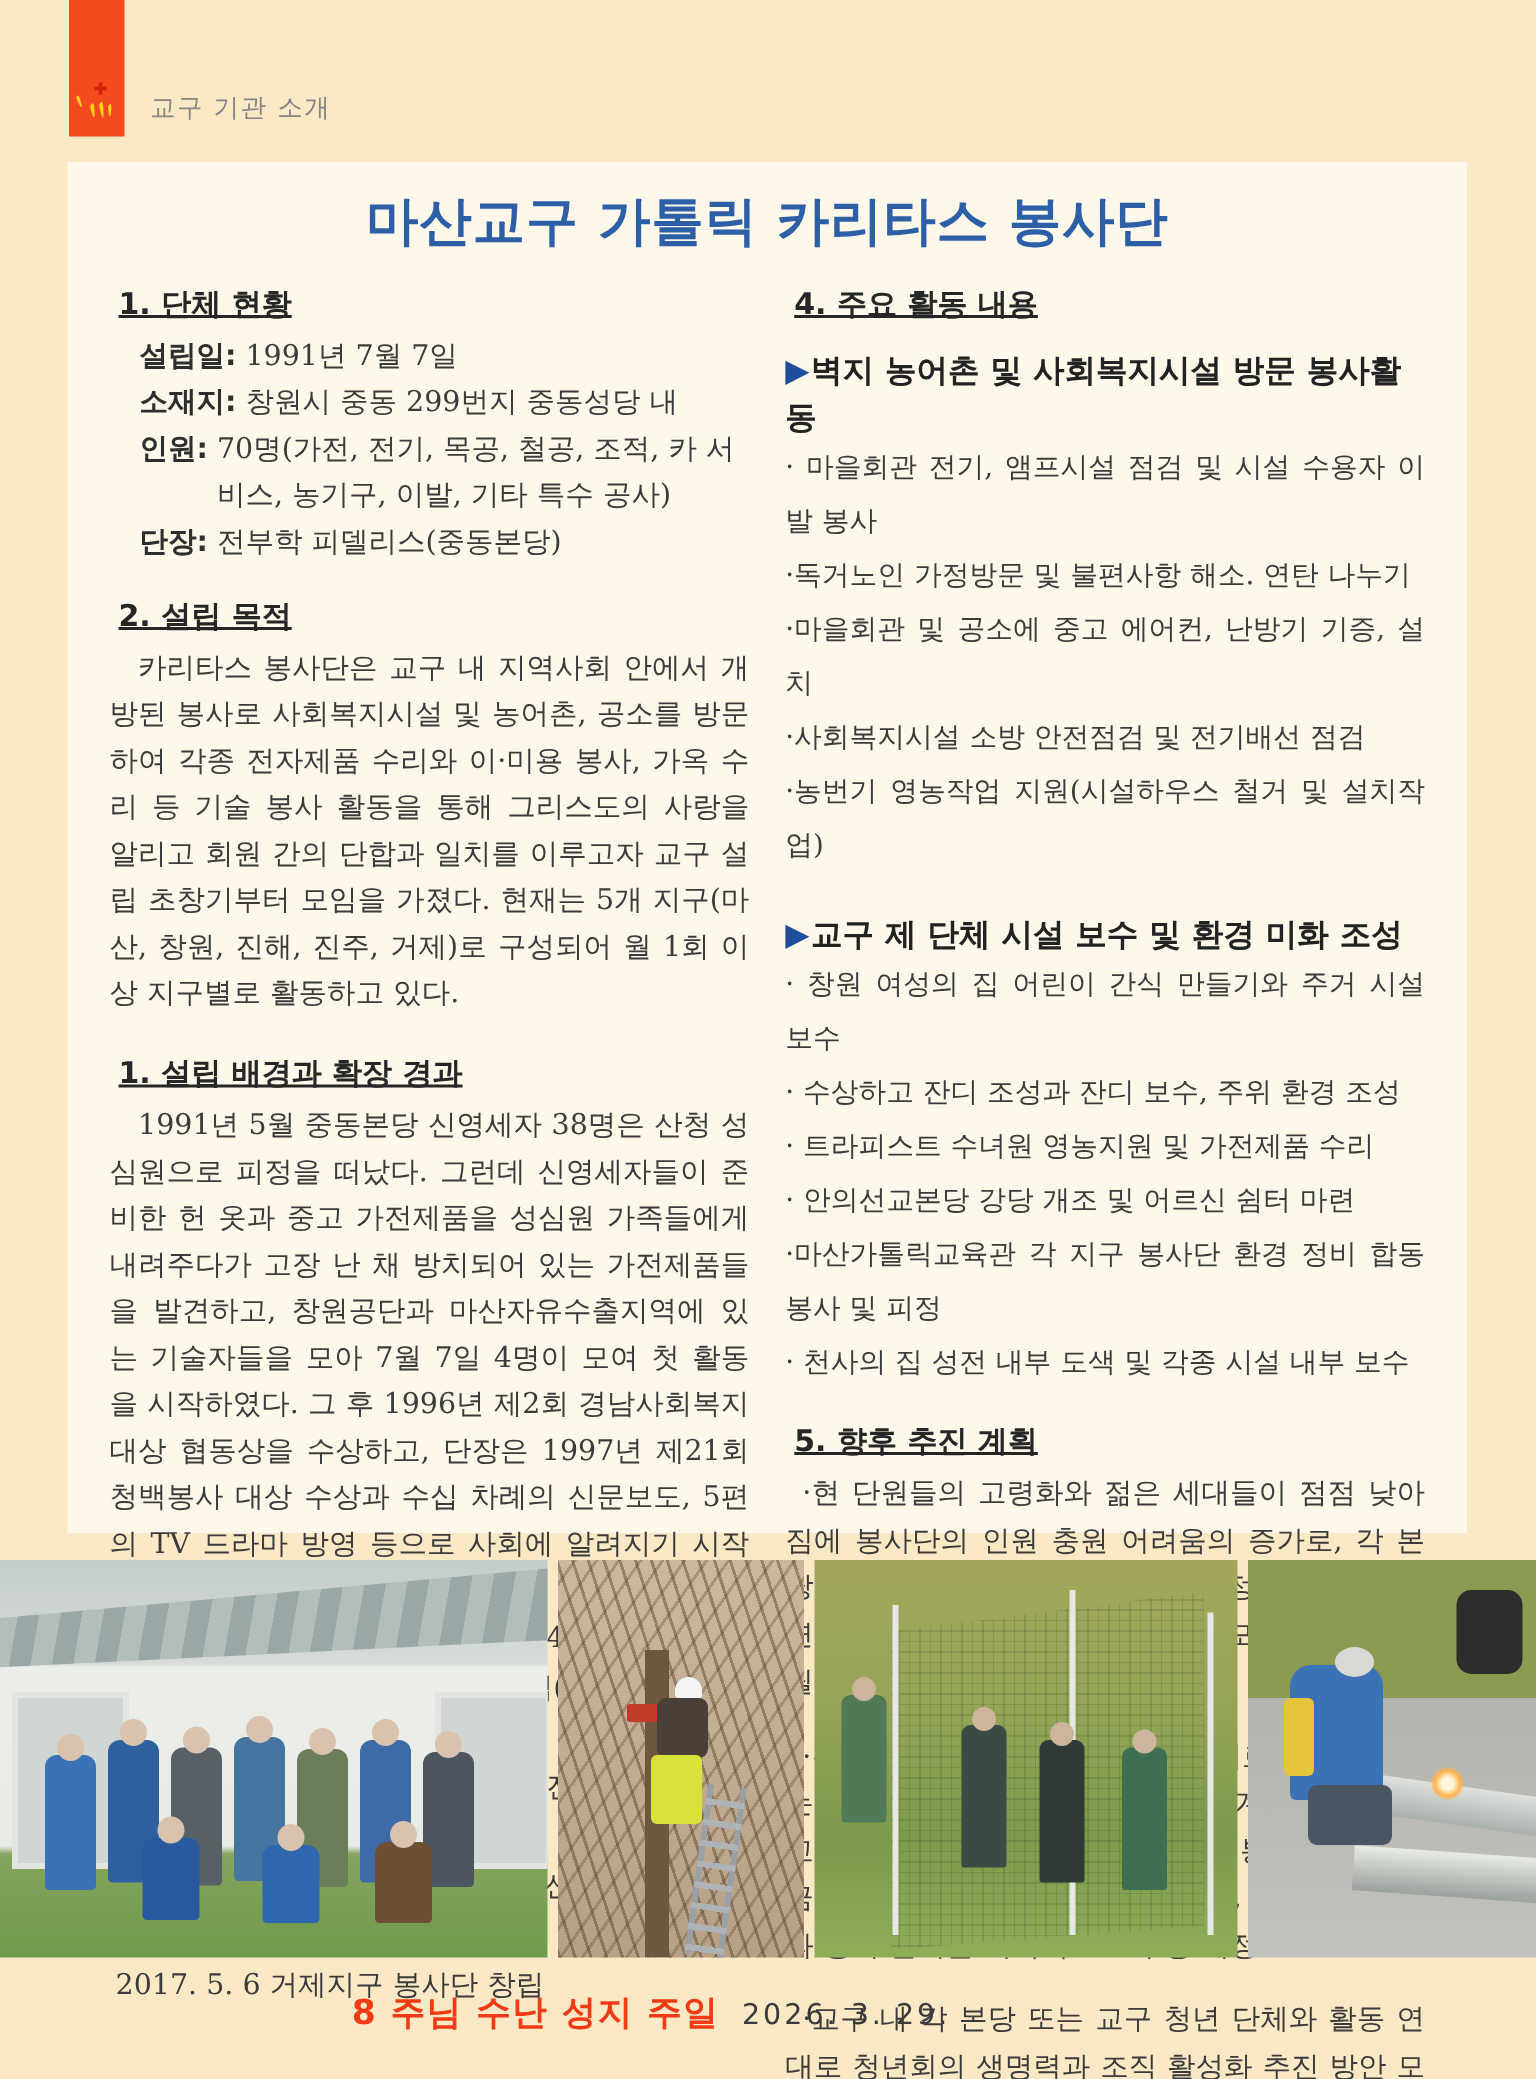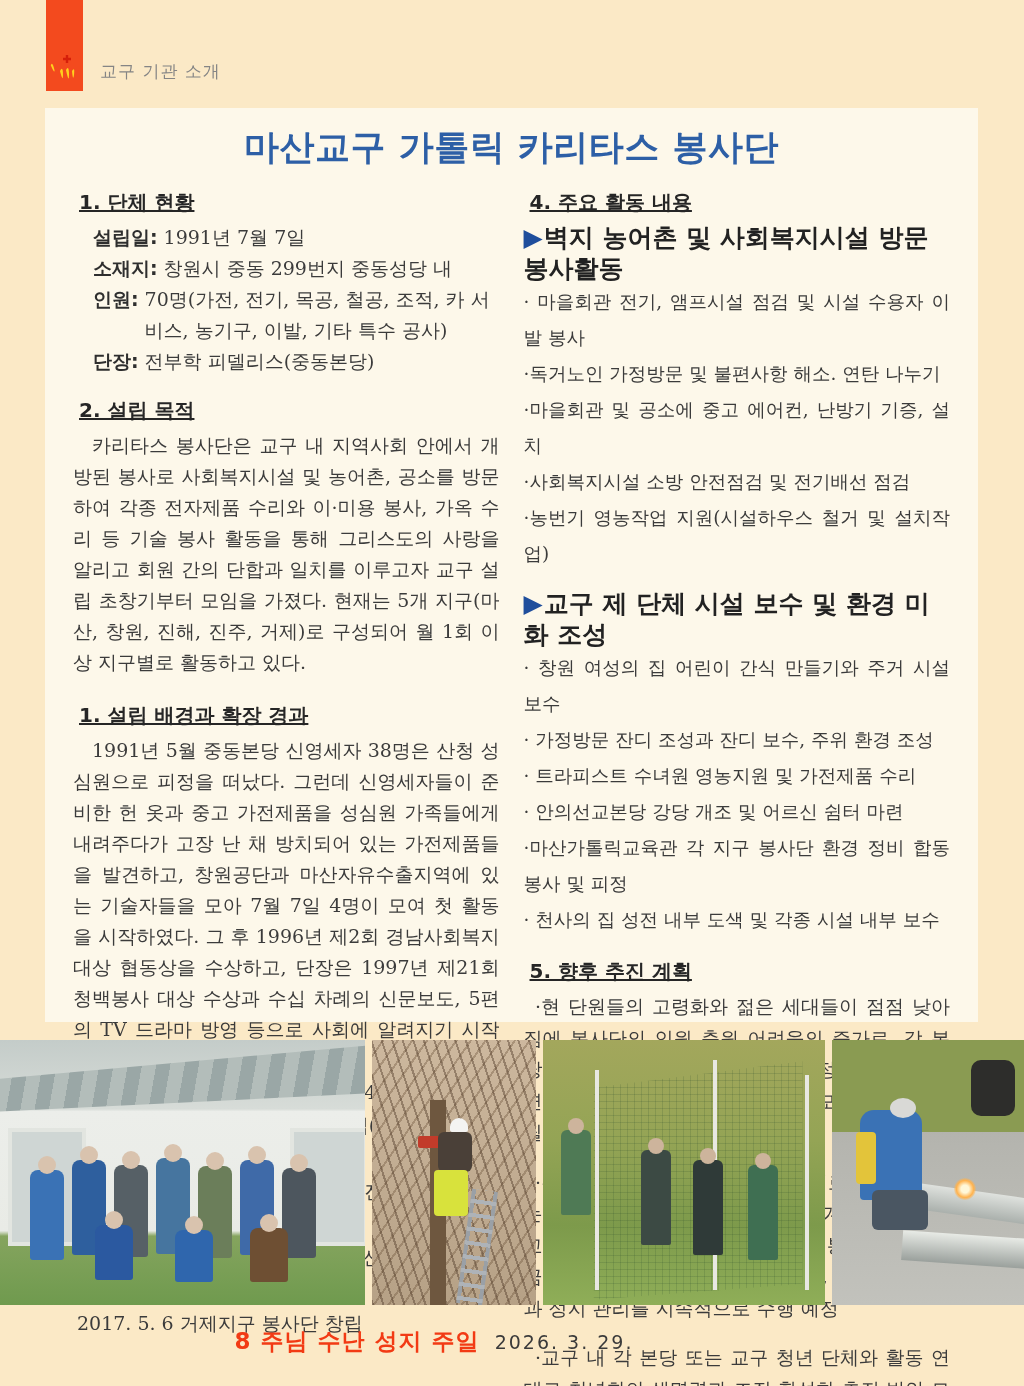--- a/index.html
+++ b/index.html
@@ -46,21 +46,21 @@
   .para{
     margin:0;font-size:19px;line-height:31px;text-align:justify;
     text-indent:1em;color:#3b3b3b;
     font-family:"DejaVu Serif","Liberation Serif",serif;
   }
   .timeline{font-size:19px;line-height:33px;margin-left:4px;
     font-family:"DejaVu Serif","Liberation Serif",serif;}
   .gap-s{height:12px;} .gap-m{height:18px;} .gap-l{height:22px;}
 
   .group-head{
-    font-size:25px;font-weight:bold;color:#222;line-height:31px;margin-top:4px;
+    font-size:21px;font-weight:bold;color:#222;line-height:31px;margin-top:14px;
   }
   .group-head .arrow{color:#1f4e9c;margin-right:1px;}
   .bullet{
     font-size:18.5px;line-height:36px;color:#3b3b3b;text-align:justify;
     font-family:"DejaVu Serif","Liberation Serif",serif;
   }
   .plan-para{
     margin:0 0 18px 0;font-size:19px;line-height:31.5px;text-align:justify;
     text-indent:0.6em;color:#3b3b3b;
     font-family:"DejaVu Serif","Liberation Serif",serif;
@@ -186,21 +186,21 @@
         <div class="group-head"><span class="arrow">▶</span><span>벽지 농어촌 및 사회복지시설 방문 봉사활동</span></div>
         <div class="bullet">· 마을회관 전기, 앰프시설 점검 및 시설 수용자 이발 봉사</div>
         <div class="bullet">·독거노인 가정방문 및 불편사항 해소. 연탄 나누기</div>
         <div class="bullet">·마을회관 및 공소에 중고 에어컨, 난방기 기증, 설치</div>
         <div class="bullet">·사회복지시설 소방 안전점검 및 전기배선 점검</div>
         <div class="bullet">·농번기 영농작업 지원(시설하우스 철거 및 설치작업)</div>
 
         <div class="gap-s"></div>
         <div class="group-head"><span class="arrow">▶</span><span>교구 제 단체 시설 보수 및 환경 미화 조성</span></div>
         <div class="bullet">· 창원 여성의 집 어린이 간식 만들기와 주거 시설 보수</div>
-        <div class="bullet">· 가정방문 잔디 조성과 잔디 보수, 주위 환경 조성</div>
+        <div class="bullet">· 수상하고 잔디 조성과 잔디 보수, 주위 환경 조성</div>
         <div class="bullet">· 트라피스트 수녀원 영농지원 및 가전제품 수리</div>
         <div class="bullet">· 안의선교본당 강당 개조 및 어르신 쉼터 마련</div>
         <div class="bullet">·마산가톨릭교육관 각 지구 봉사단 환경 정비 합동 봉사 및 피정</div>
         <div class="bullet">· 천사의 집 성전 내부 도색 및 각종 시설 내부 보수</div>
 
         <div class="gap-m"></div>
         <div class="sec-head">5. 향후 추진 계획</div>
         <p class="plan-para">·현 단원들의 고령화와 젊은 세대들이 점점 낮아짐에 봉사단의 인원 충원 어려움의 증가로, 각 본당 시설 분과위원 봉사단 가입과 정보 교환 등의 연대 활동으로 봉사 활동 활력 도모와 각 본당에 필요한 기술력 제공</p>
         <p class="plan-para">·각 지구 봉사 활동에 회원의 회비로 활동하기에는 많은 애로와 적극적인 봉사에 한계가 발생되어, 교구 빈첸시오회와 연대하여 지역 봉사단에 일정 금액의 재정 후원으로 벽지 농어촌, 사회복지시설과 성지 관리를 지속적으로 수행 예정</p>
         <p class="plan-para">·교구 내 각 본당 또는 교구 청년 단체와 활동 연대로 청년회의 생명력과 조직 활성화 추진 방안 모색</p>

